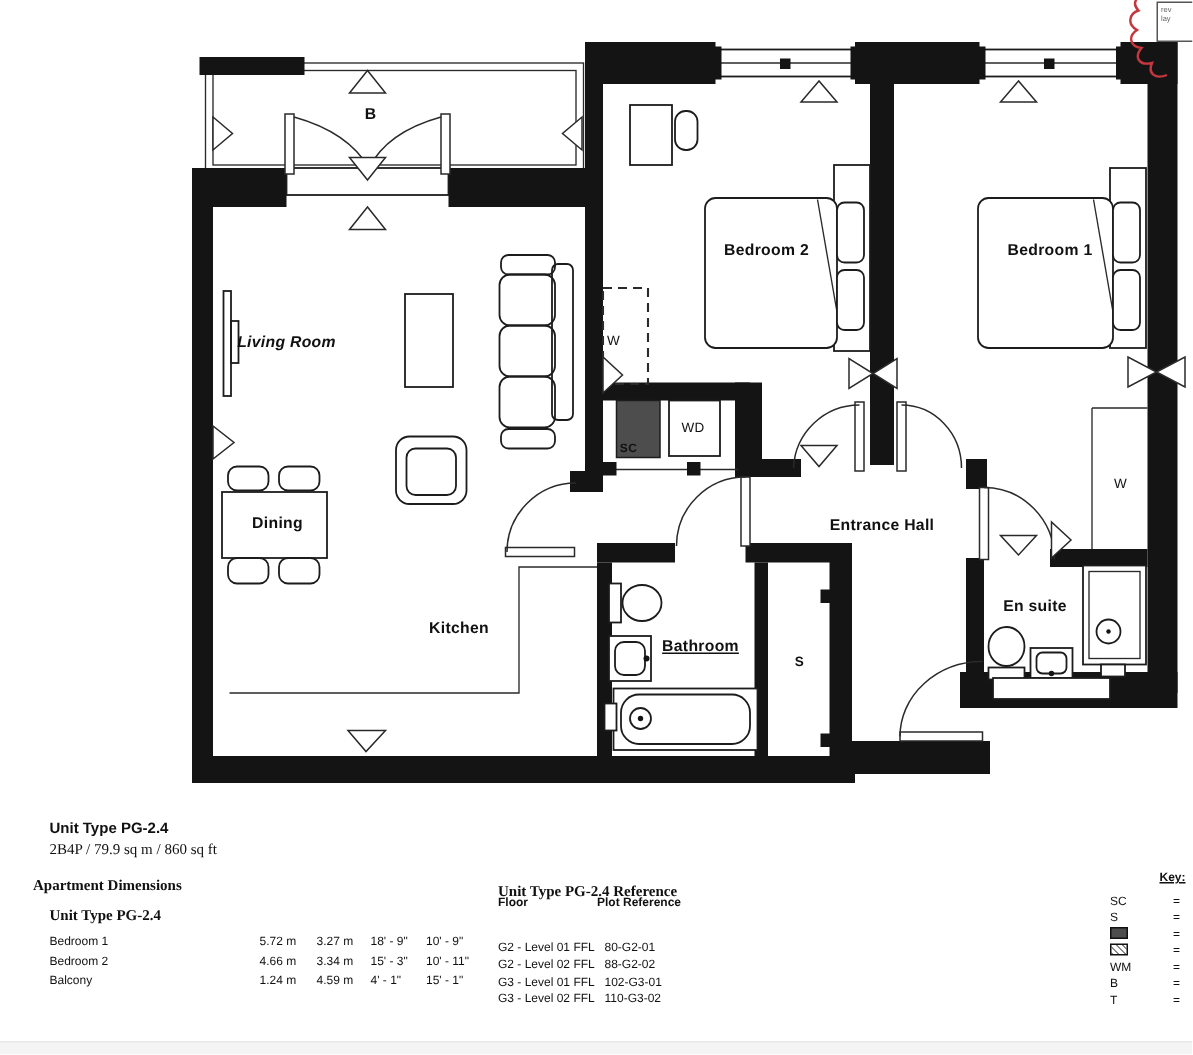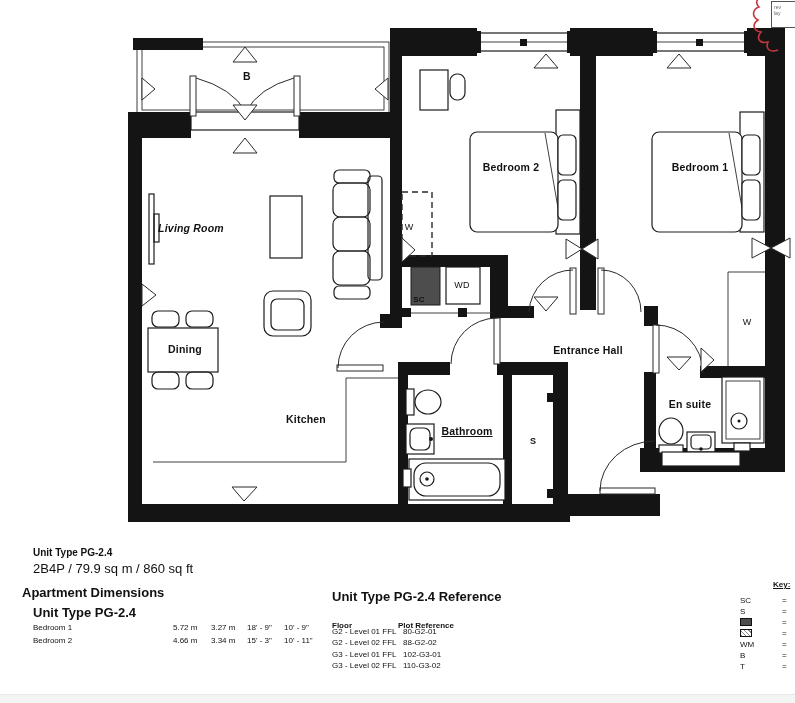--- a/index.html
+++ b/index.html
@@ -15,21 +15,21 @@
   .tri{fill:#fff;stroke:#2a2a2a;stroke-width:1;}
   .dark{fill:#4d4d4d;stroke:#1c1c1c;stroke-width:1;}
   .pivot{fill:#141414;}
   .lbl{position:absolute;transform:translate(-50%,-50%);font-weight:bold;font-size:10.5px;
        white-space:nowrap;letter-spacing:.2px;}
   .lbl.sm{font-size:9px;}
   .lbl.xs{font-size:8px;}
   .lbl.rg{font-weight:normal;font-size:9px;}
   .txt{position:absolute;white-space:nowrap;}
   .b{font-weight:bold;}
-  .fs10{font-size:10px;} .fs9{font-size:13px;} .fs8{font-size:8px;}
+  .fs10{font-size:10px;} .fs9{font-size:10px;font-family:Liberation Serif, serif;} .fs8{font-size:8px;}
   .dim-row,.ref-row,.key-row{position:relative;height:13px;}
   .ref-row{height:11.3px;}
   .key-row{height:11px;}
   .dim-row span,.ref-row span,.key-row span{position:absolute;top:0;font-size:8px;}
   .dim-row .n{left:0;} .dim-row .a{left:140px;} .dim-row .bb{left:178px;}
   .dim-row .c{left:214px;} .dim-row .d{left:251px;}
   .ref-row .f{left:0;} .ref-row .p{left:71px;}
   .key-row .sym{left:0;font-weight:normal;}
   .key-row .eq{left:42px;}
   .keybox{position:absolute;left:0;top:1px;width:12px;height:8px;border:1px solid #111;box-sizing:border-box;}
@@ -296,24 +296,31 @@
       <span class="c">18' - 9"</span>
       <span class="d">10' - 9"</span>
     </div>
     <div class="dim-row">
       <span class="n">Bedroom 2</span>
       <span class="a">4.66 m</span>
       <span class="bb">3.34 m</span>
       <span class="c">15' - 3"</span>
       <span class="d">10' - 11"</span>
     </div>
+    <div class="dim-row">
+      <span class="n">Balcony</span>
+      <span class="a">1.24 m</span>
+      <span class="bb">4.59 m</span>
+      <span class="c">4' - 1"</span>
+      <span class="d">15' - 1"</span>
+    </div>
   </div>
 
   <div class="txt b fs9" style="left:332px;top:589px;">Unit Type PG-2.4 Reference</div>
-  <div class="txt" style="left:332px;top:621px;width:180px;">
+  <div class="txt" style="left:332px;top:597px;width:180px;">
     <div class="ref-row">
       <span class="f b">Floor</span>
       <span class="p b" style="left:66px;">Plot Reference</span>
     </div>
   </div>
   <div class="txt" style="left:332px;top:627px;width:180px;">
     <div class="ref-row">
       <span class="f">G2 - Level 01 FFL</span>
       <span class="p">80-G2-01</span>
     </div>

